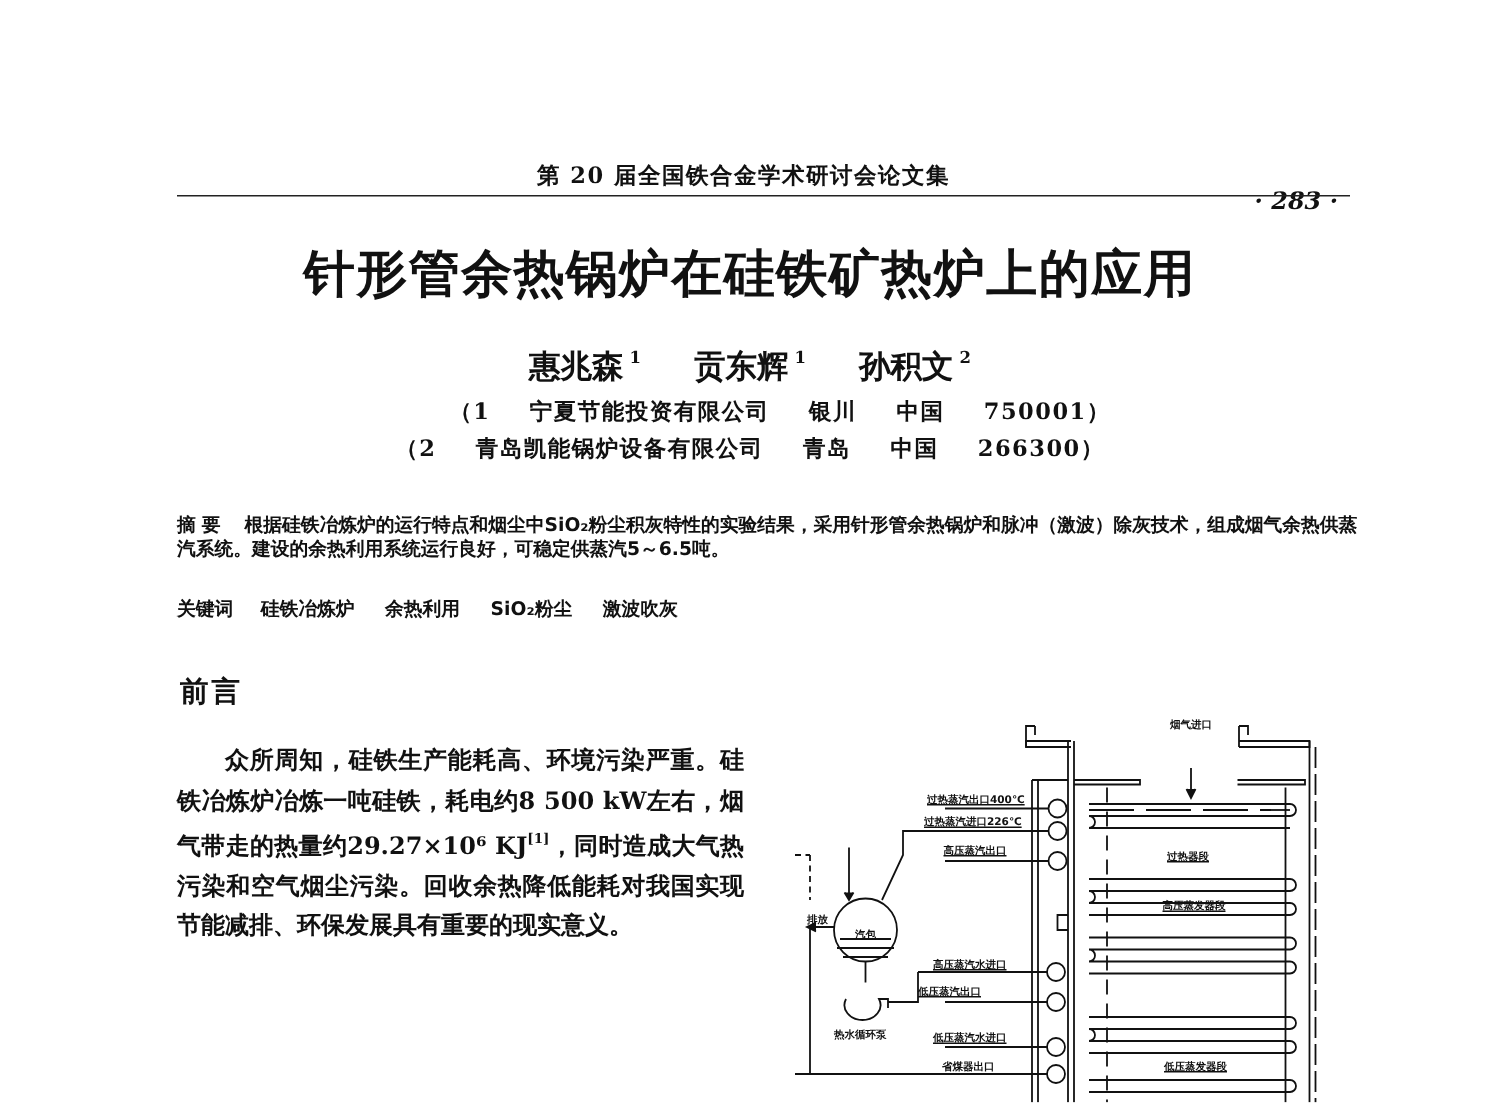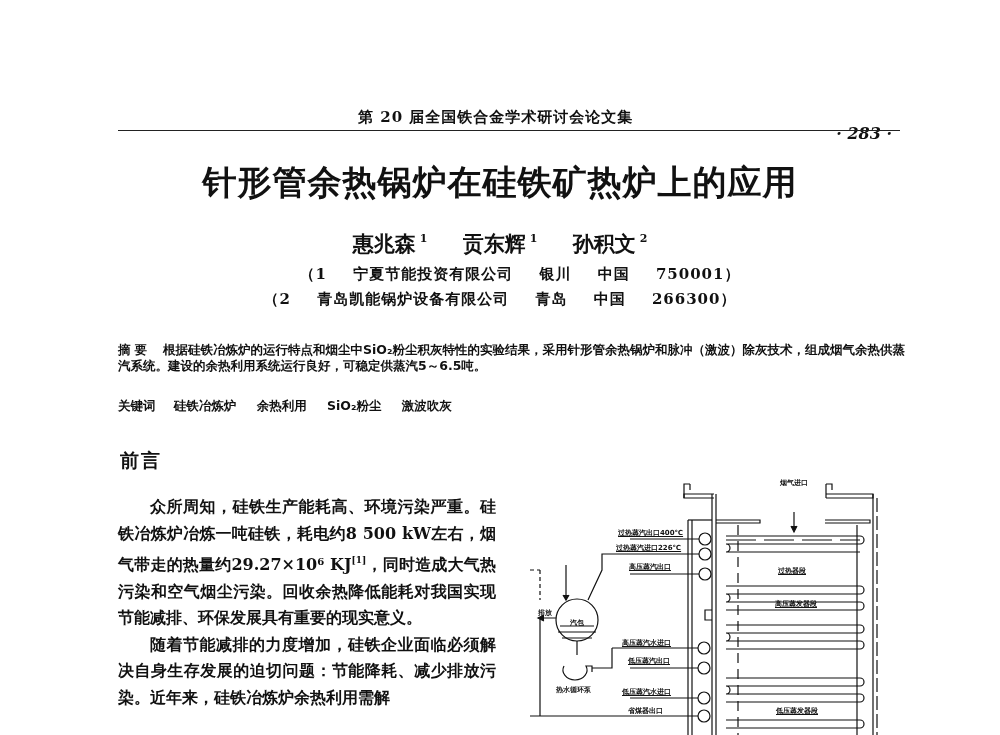--- a/index.html
+++ b/index.html
@@ -113,21 +113,20 @@
   <span class="kw">硅铁冶炼炉</span>
   <span class="kw">余热利用</span>
   <span class="kw">SiO₂粉尘</span>
   <span class="kw">激波吹灰</span>
 </div>
 
 <div class="section-heading">前言</div>
 
 <div class="body-text">
   <p><span>众所周知，硅铁生产能耗高、环境污染严重。硅铁冶炼炉冶炼一吨硅铁，耗电约8 500 kW左右，烟气带走的热量约29.27×10⁶ KJ</span><sup>[1]</sup><span>，同时造成大气热污染和空气烟尘污染。回收余热降低能耗对我国实现节能减排、环保发展具有重要的现实意义。</span></p>
-  <p><span>随着节能减排的力度增加，硅铁企业面临必须解决自身生存发展的迫切问题：节能降耗、减少排放污染。近年来，硅铁冶炼炉余热利用需解</span></p>
 </div>
 
 <div class="figure">
   <svg width="390" height="265" viewBox="0 0 390 265">
     <g stroke="#111" fill="none" stroke-width="1.2">
 
       <path d="M154 28 L154 14 L160 14"></path>
       <path d="M160 14 L160 20"></path>
       <path d="M296 14 L302 14 L302 20"></path>
       <path d="M296 14 L296 28"></path>
@@ -199,18 +198,18 @@
   </svg>
   <span class="flabel nou" style="left:250px;top:8px;">烟气进口</span>
   <span class="flabel" style="left:88px;top:58px;">过热蒸汽出口400℃</span>
   <span class="flabel" style="left:86px;top:73px;">过热蒸汽进口226℃</span>
   <span class="flabel" style="left:99px;top:92px;">高压蒸汽出口</span>
   <span class="flabel" style="left:248px;top:96px;">过热器段</span>
   <span class="flabel" style="left:245px;top:129px;">高压蒸发器段</span>
   <span class="flabel nou" style="left:40px;top:148px;">汽包</span>
   <span class="flabel nou" style="left:8px;top:138px;">排放</span>
   <span class="flabel" style="left:92px;top:168px;">高压蒸汽水进口</span>
-  <span class="flabel" style="left:98px;top:186px;">低压蒸汽出口</span>
+  <span class="flabel" style="left:82px;top:186px;">低压蒸汽出口</span>
   <span class="flabel nou" style="left:26px;top:215px;">热水循环泵</span>
   <span class="flabel" style="left:92px;top:217px;">低压蒸汽水进口</span>
   <span class="flabel" style="left:246px;top:236px;">低压蒸发器段</span>
   <span class="flabel nou" style="left:98px;top:236px;">省煤器出口</span>
 </div>
 
 </body></html>

